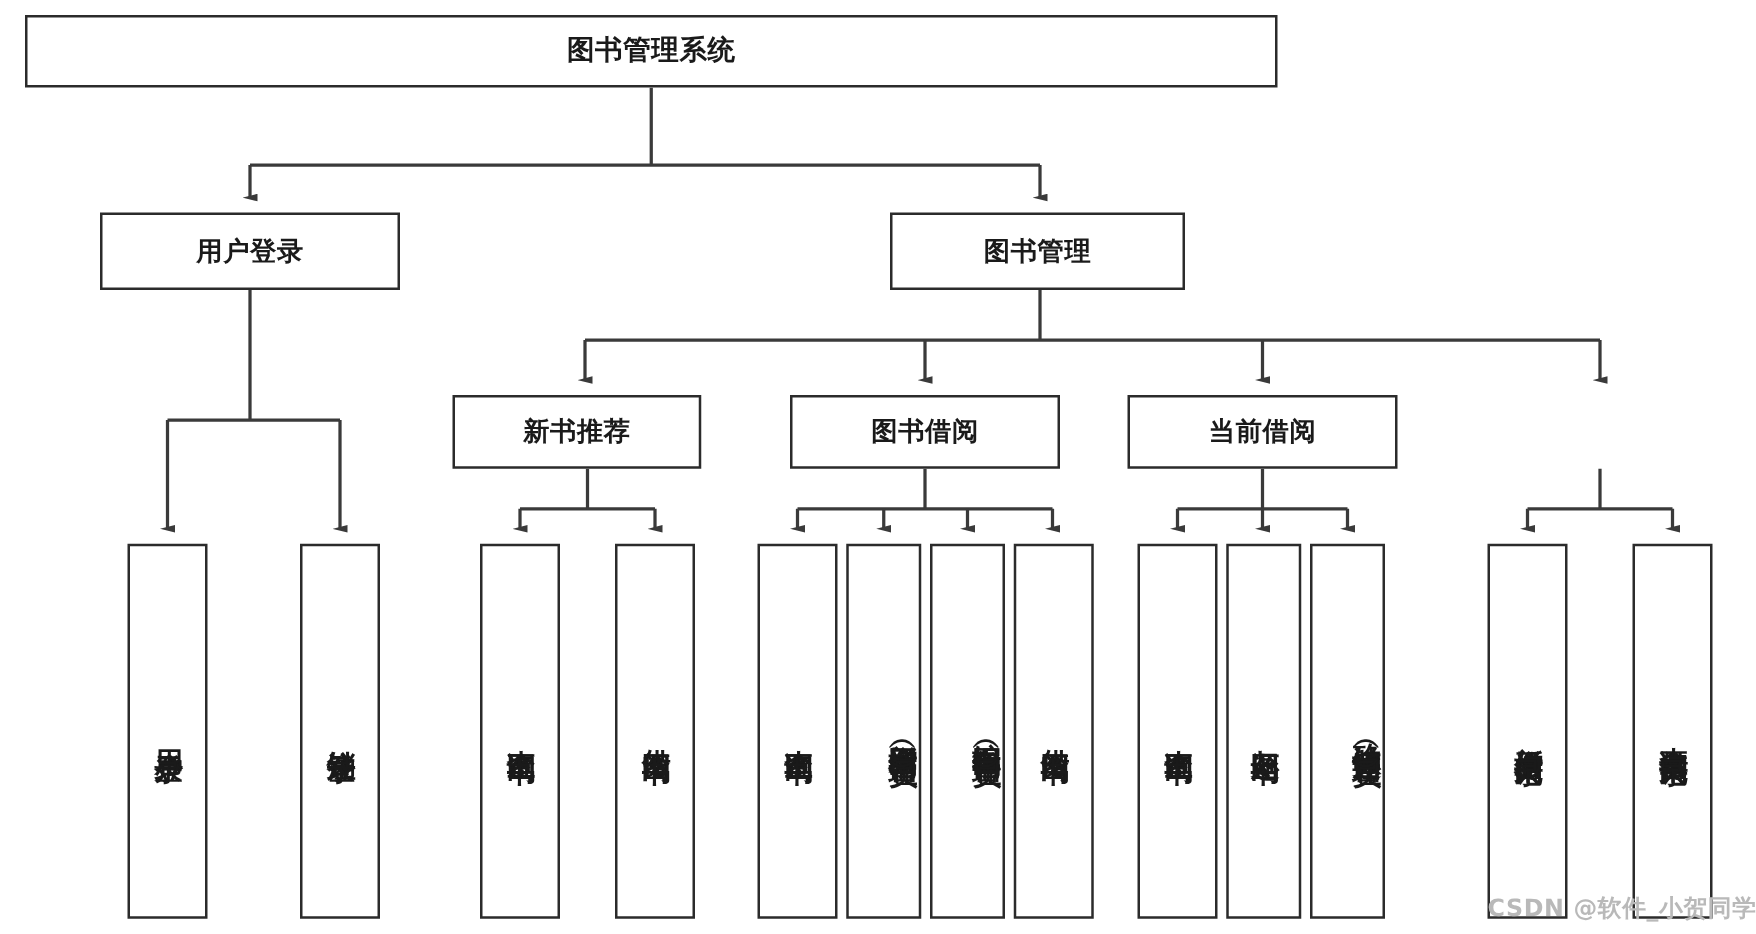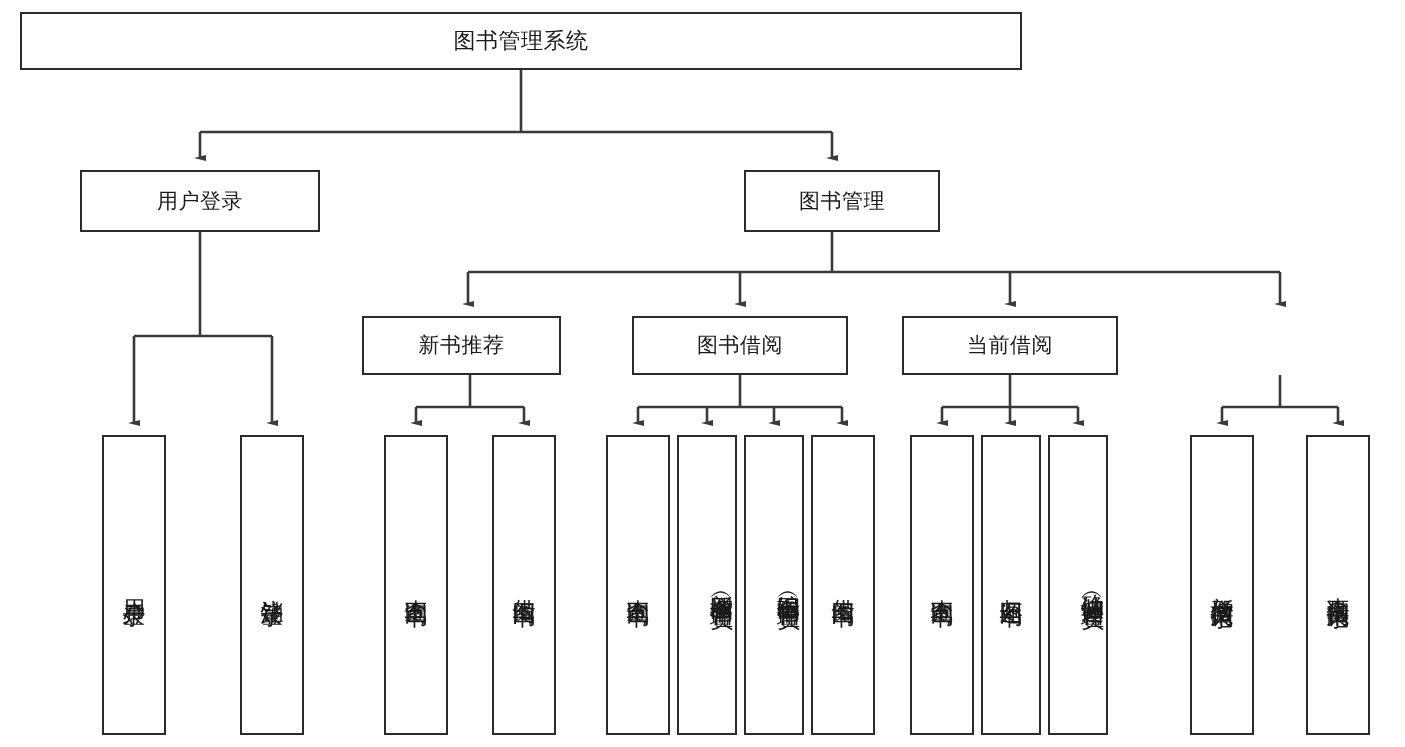--- a/index.html
+++ b/index.html
@@ -10,20 +10,21 @@
   }
   body {
     font-family: "DejaVu Sans", "Liberation Sans", sans-serif;
   }
   #canvas {
     position: relative;
     width: 1405px;
     height: 747px;
     background: #ffffff;
     overflow: hidden;
+    font-weight: bold;
   }
   #wires {
     position: absolute;
     left: 0;
     top: 0;
     width: 1405px;
     height: 747px;
     pointer-events: none;
   }
   .node {
@@ -123,21 +124,21 @@
       <path d="M1280,375 L1280,407"></path>
       <path d="M1222,407 L1338,407"></path>
       <path d="M1222,407 L1222,423" marker-end="url(#arrow)"></path>
       <path d="M1338,407 L1338,423" marker-end="url(#arrow)"></path>
     </g>
   </svg>
 
   <div class="node h root" style="left:20px; top:12px; width:1002px; height:58px;">图书管理系统</div>
 
   <div class="node h" style="left:80px; top:170px; width:240px; height:62px;">用户登录</div>
-  <div class="node h" style="left:744px; top:170px; width:196px; height:62px;">图书管理</div>
+  <div class="node h" style="left:712px; top:170px; width:236px; height:62px;">图书管理</div>
 
   <div class="node h" style="left:362px; top:316px; width:199px; height:59px;">新书推荐</div>
   <div class="node h" style="left:902px; top:316px; width:216px; height:59px;">当前借阅</div>
   <div class="node h" style="left:632px; top:316px; width:216px; height:59px;">图书借阅</div>
 
   <div class="node v" style="left:102px; top:435px; width:64px; height:300px;">
     <span class="vtext">用户登录</span>
   </div>
   <div class="node v" style="left:240px; top:435px; width:64px; height:300px;">
     <span class="vtext">注销登录</span>
@@ -173,14 +174,15 @@
     <span class="vtext">确认归还（管理员）</span>
   </div>
 
   <div class="node v" style="left:1190px; top:435px; width:64px; height:300px;">
     <span class="vtext">新增借阅记录</span>
   </div>
   <div class="node v" style="left:1306px; top:435px; width:64px; height:300px;">
     <span class="vtext">查询借阅记录</span>
   </div>
 
+  <div class="watermark" style="left:1190px; top:714px;">CSDN @软件_小贺同学</div>
 
 </div>
 
 </body></html>

